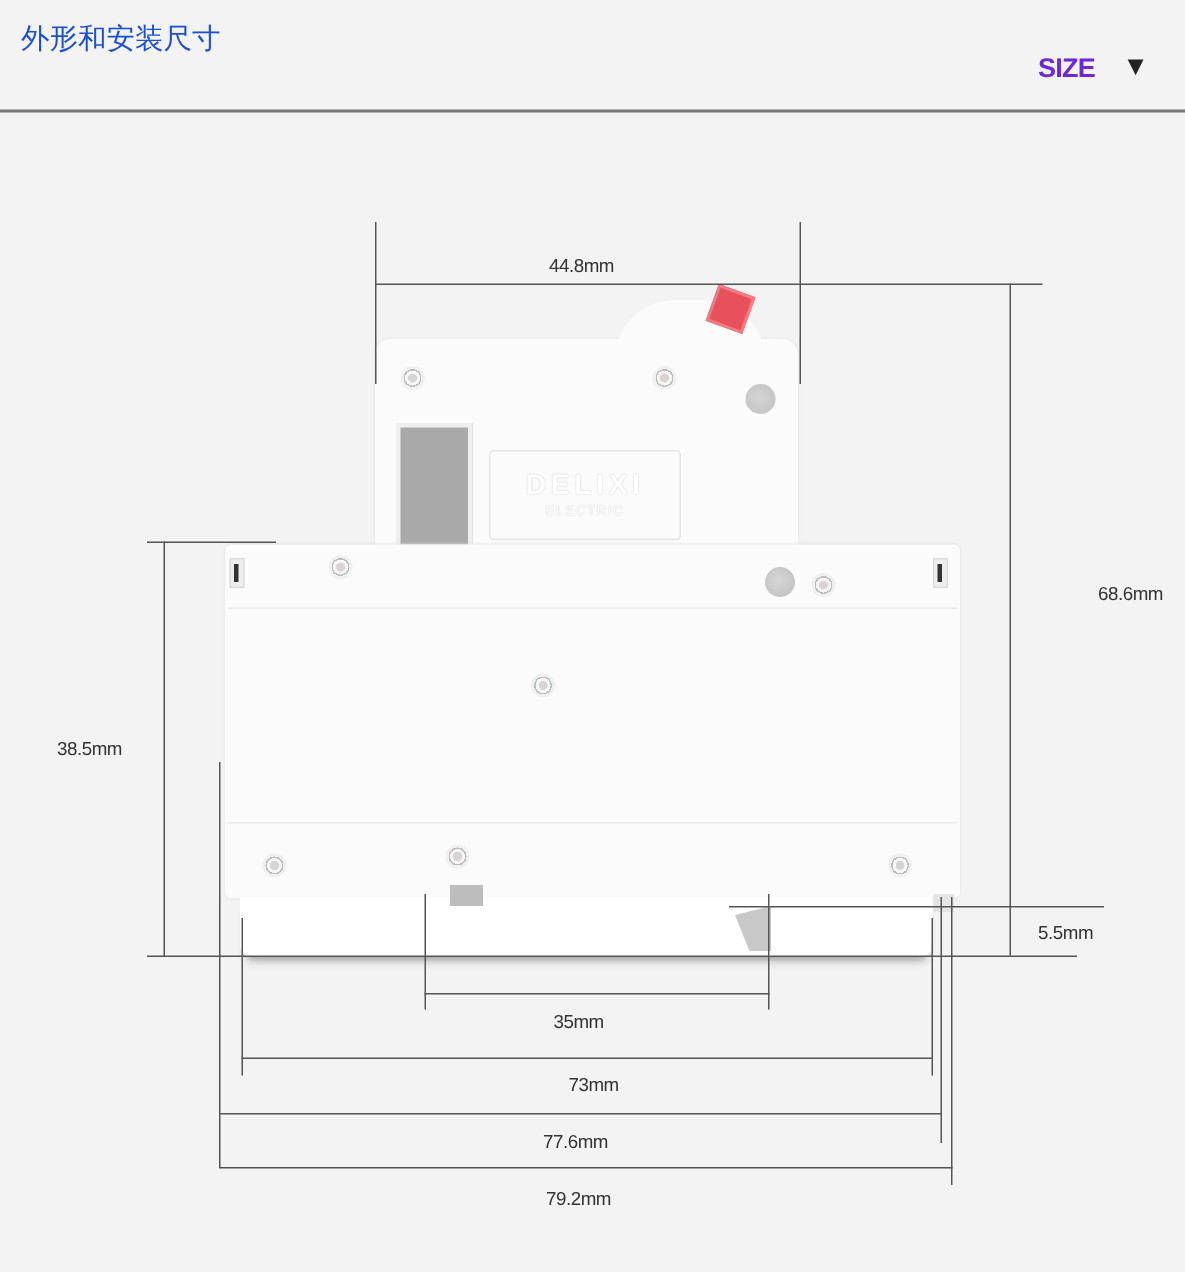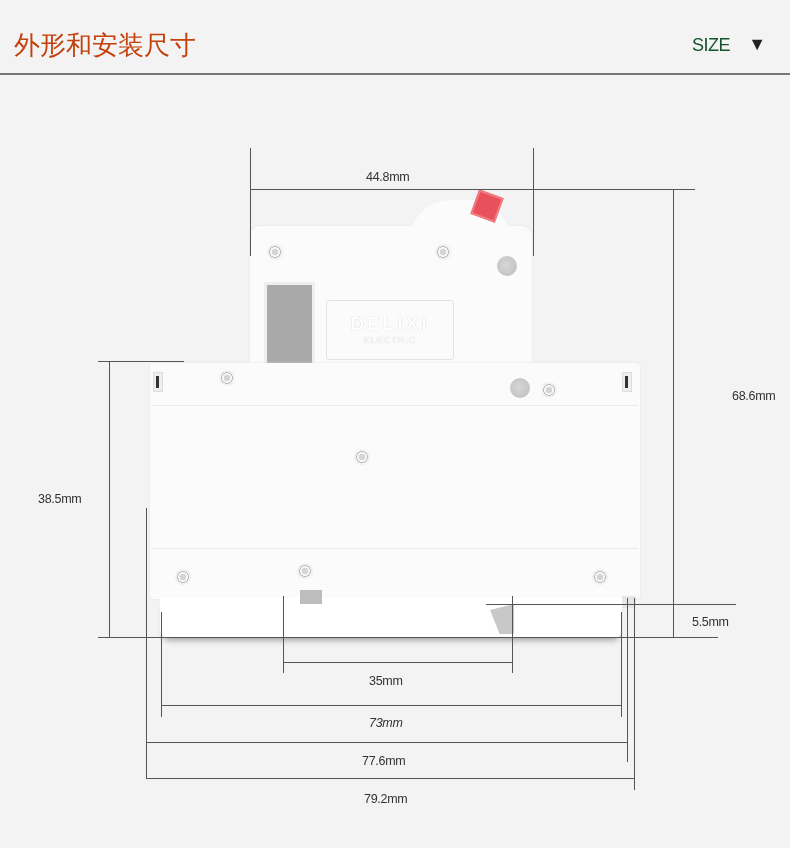--- a/index.html
+++ b/index.html
@@ -1,21 +1,21 @@
 <!DOCTYPE html>
 <html><head>
 <meta charset="utf-8">
 <style>
   html, body { margin:0; padding:0; }
   body { width:790px; height:848px; background:#f3f3f3; position:relative; overflow:hidden;
          font-family:"Liberation Sans", "DejaVu Sans", sans-serif; color:#333; }
   .header { position:absolute; left:0; top:0; width:790px; height:74px; }
-  .title { position:absolute; left:14px; top:28px; font-size:26px; color:#c2410c; letter-spacing:0px;
+  .title { position:absolute; left:14px; top:13px; font-size:19px; color:#1d4ed8; letter-spacing:0px;
            font-family:"DejaVu Sans", sans-serif; font-weight:300; }
-  .size-label { position:absolute; right:60px; top:35px; font-size:18px; color:#14532d; letter-spacing:-0.5px; }
+  .size-label { position:absolute; right:60px; top:35px; font-size:18px; color:#6d28d9; letter-spacing:-0.5px;font-weight:bold; }
   .size-arrow { position:absolute; right:24px; top:34px; font-size:18px; color:#222; }
   .rule { position:absolute; left:0; top:73px; width:790px; height:2px; background:#777; }
 
   .ln { position:absolute; background:#555; }
   .dim { position:absolute; font-size:12.5px; color:#333; letter-spacing:-0.3px; white-space:nowrap; }
 
   .part { position:absolute; background:#fbfbfb; }
   .screw { position:absolute; width:16px; height:16px; border-radius:50%;
            background:radial-gradient(circle, #d9d4d4 0 3px, #f5f5f5 3px 5px, #bdbdbd 5px 6px, #f0f0f0 6px 8px); }
   .hole { position:absolute; width:20px; height:20px; border-radius:50%; background:radial-gradient(circle at 45% 45%, #d6d6d6, #bdbdbd); }
@@ -84,21 +84,21 @@
   <div class="dim" style="left:692px;top:615px;">5.5mm</div>
 
   <div class="ln" style="left:283px;top:596px;width:1px;height:77px;"></div>
   <div class="ln" style="left:512px;top:596px;width:1px;height:77px;"></div>
   <div class="ln" style="left:283px;top:662px;width:230px;height:1px;"></div>
   <div class="dim" style="left:369px;top:674px;">35mm</div>
 
   <div class="ln" style="left:161px;top:612px;width:1px;height:105px;"></div>
   <div class="ln" style="left:621px;top:612px;width:1px;height:105px;"></div>
   <div class="ln" style="left:161px;top:705px;width:461px;height:1px;"></div>
-  <div class="dim" style="left:369px;top:716px;font-style:italic;">73mm</div>
+  <div class="dim" style="left:379px;top:716px;">73mm</div>
 
   <div class="ln" style="left:146px;top:508px;width:1px;height:270px;"></div>
   <div class="ln" style="left:627px;top:598px;width:1px;height:164px;"></div>
   <div class="ln" style="left:146px;top:742px;width:482px;height:1px;"></div>
   <div class="dim" style="left:362px;top:754px;text-align:right;">77.6mm</div>
 
   <div class="ln" style="left:634px;top:598px;width:1px;height:192px;"></div>
   <div class="ln" style="left:146px;top:778px;width:489px;height:1px;"></div>
   <div class="dim" style="left:364px;top:792px;">79.2mm</div>
 </div>

